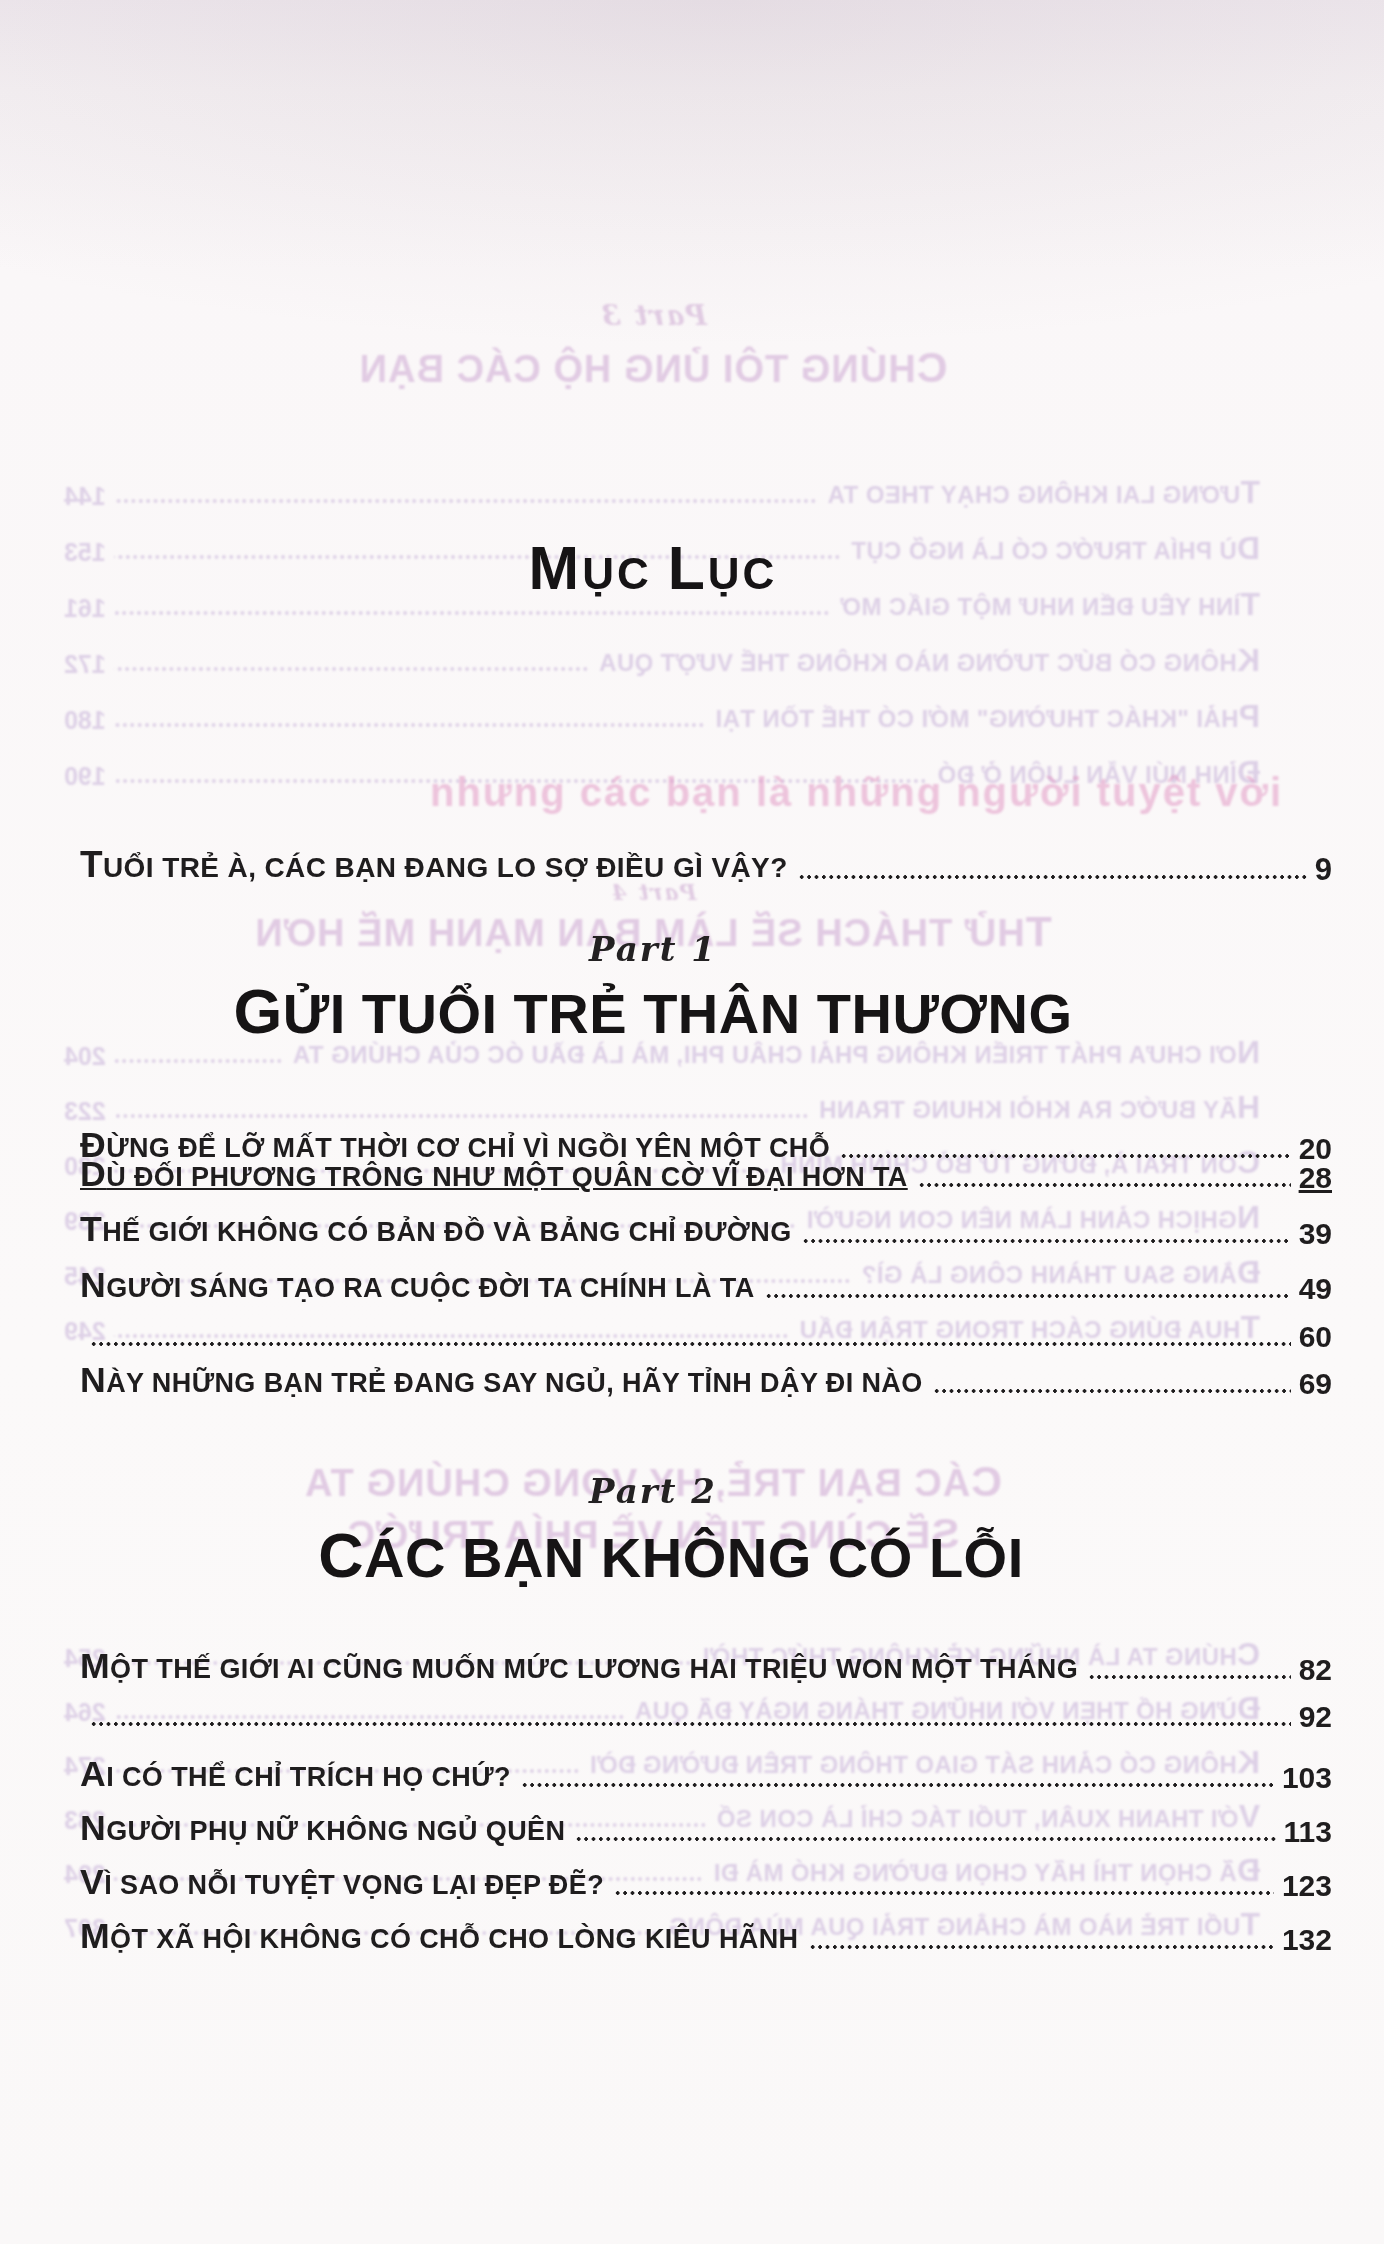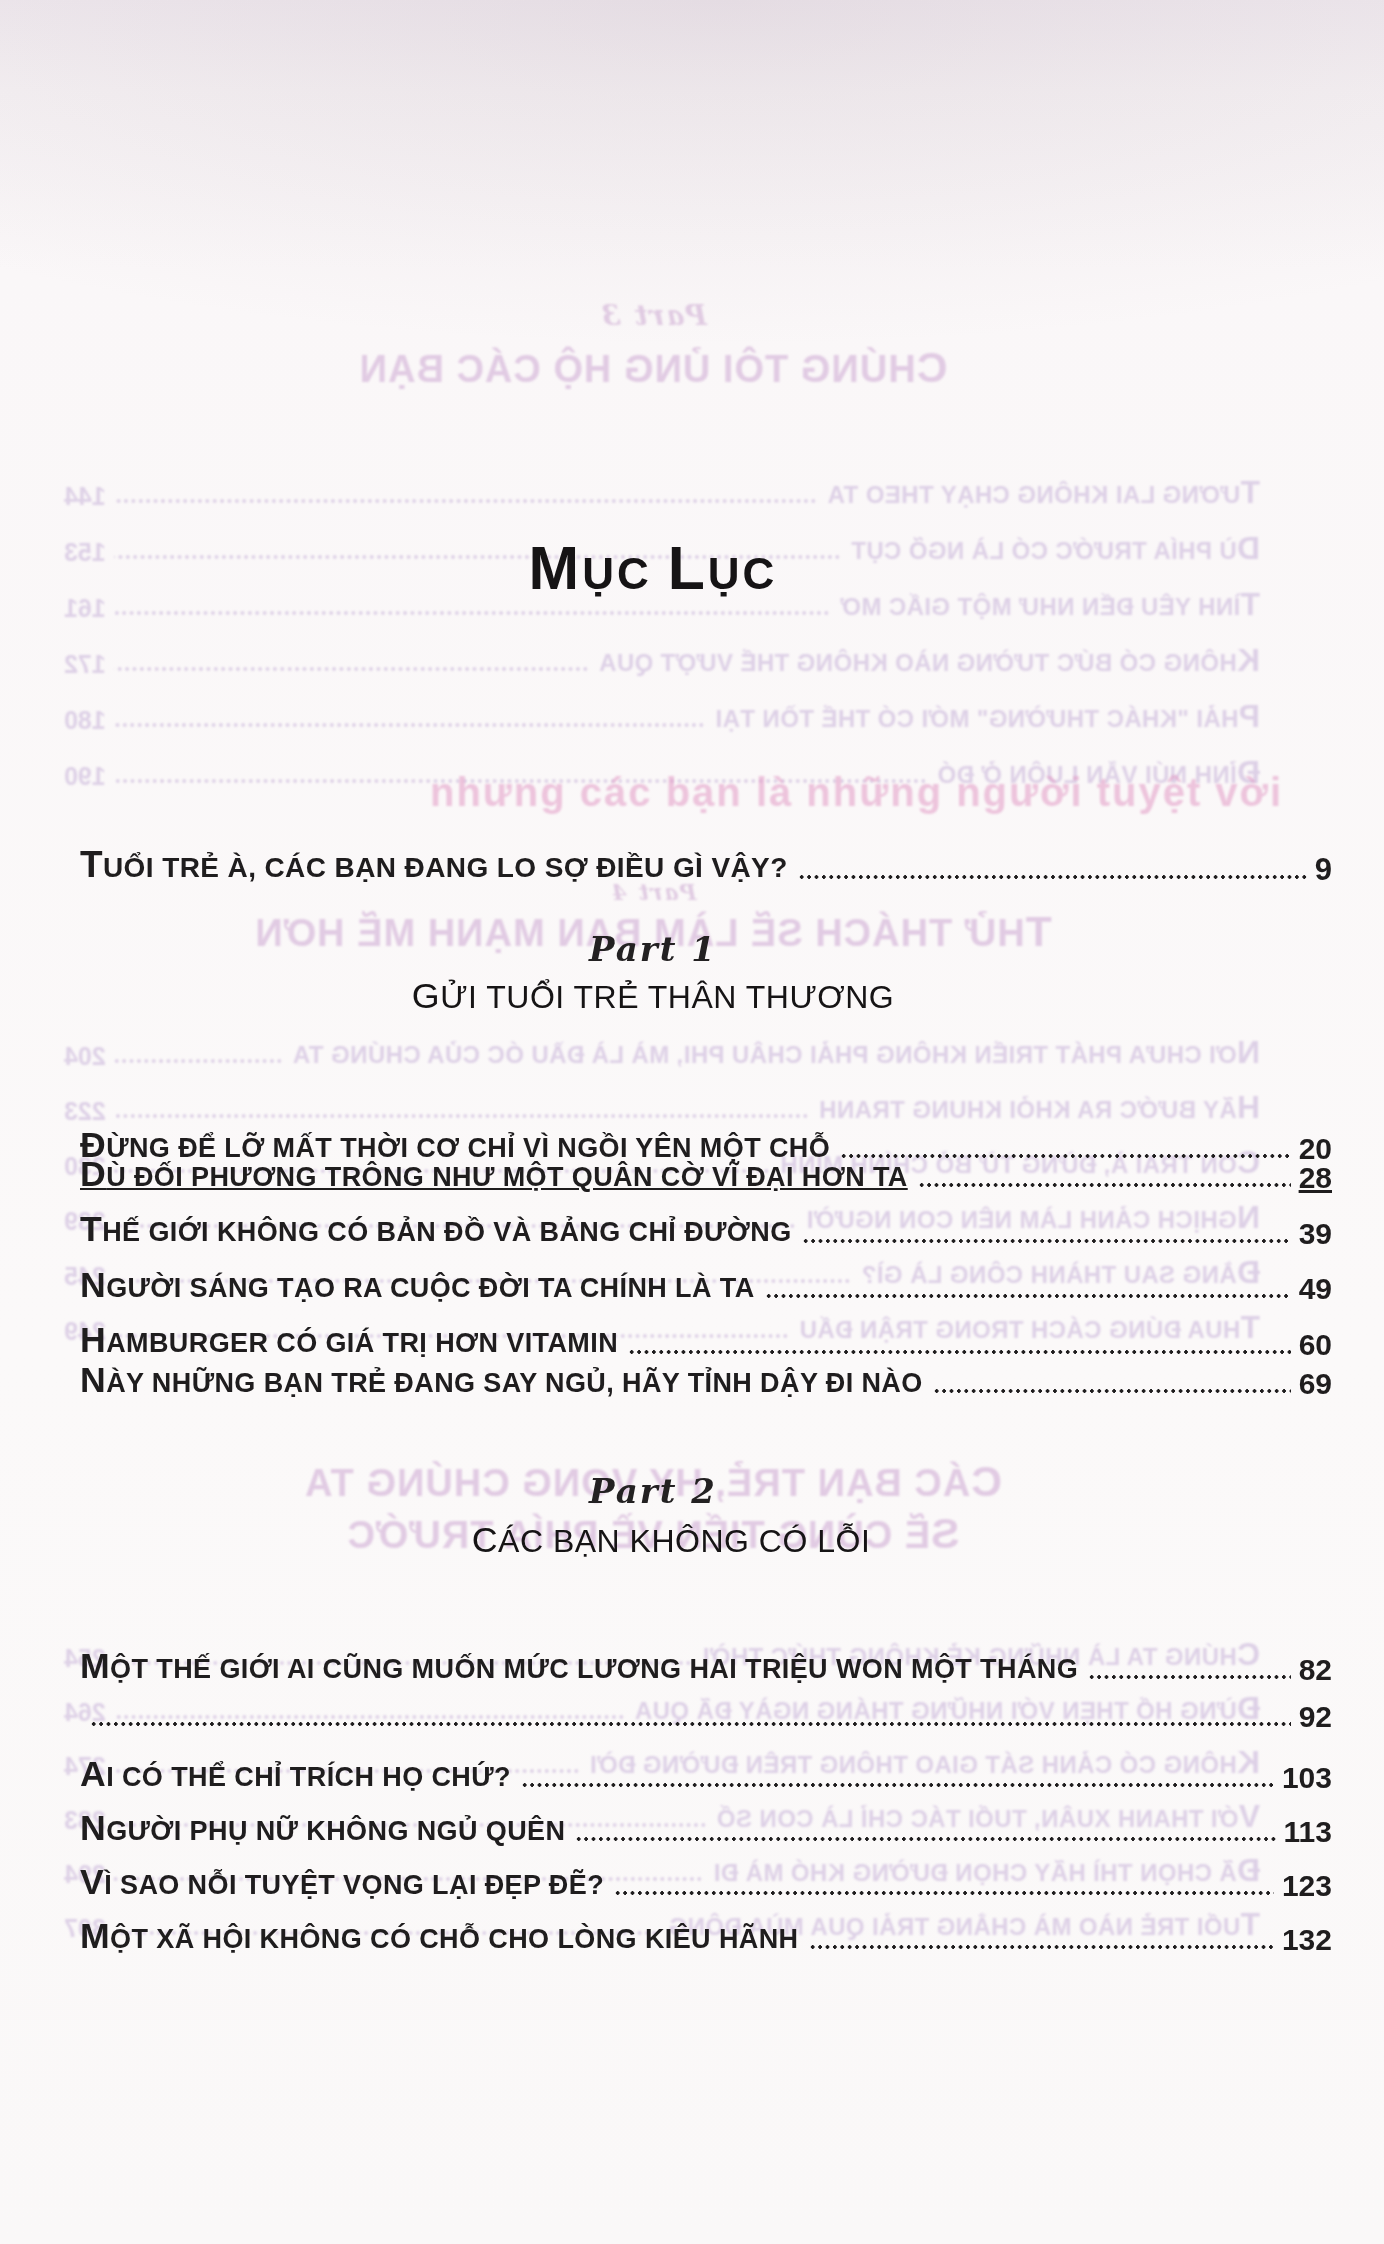--- a/index.html
+++ b/index.html
@@ -27,21 +27,21 @@
   
   .page-title{font-size:44px;font-weight:bold;letter-spacing:3px;color:#161415;}
   .word{display:inline-block;}
   .word + .word{margin-left:16px;}
   .word::first-letter{font-size:1.38em;}
   .part-label{
     font-family:"DejaVu Serif","Liberation Serif",serif;
     font-style:italic;font-size:34px;font-weight:bold;
     letter-spacing:2px;color:#232122;
   }
-  .part-heading{font-size:32px;font-weight:normal;letter-spacing:0.5px;color:#161415;}
+  .part-heading{font-size:56px;font-weight:bold;letter-spacing:0.5px;color:#161415;}
   .part-heading::first-letter{font-size:1.12em;}
   
   .rows{position:absolute;}
   .toc-row{
     position:absolute;left:0;width:100%;
     display:flex;align-items:flex-end;line-height:1.05;
   }
   .bt{font-weight:bold;white-space:pre;letter-spacing:0.4px;display:block;}
   .bt::first-letter{font-size:1.32em;}
   .dots{
@@ -215,21 +215,20 @@
         <span class="bt">THẾ GIỚI KHÔNG CÓ BẢN ĐỒ VÀ BẢNG CHỈ ĐƯỜNG</span>
         <span class="dots"></span>
         <span class="pg">39</span>
       </div>
       <div class="toc-row" style="top: 166.8px;">
         <span class="bt">NGƯỜI SÁNG TẠO RA CUỘC ĐỜI TA CHÍNH LÀ TA</span>
         <span class="dots"></span>
         <span class="pg">49</span>
       </div>
       <div class="toc-row" style="top: 222.4px;">
-        <span class="bt">HAMBURGER CÓ GIÁ TRỊ HƠN VITAMIN</span>
         <span class="dots"></span>
         <span class="pg">60</span>
       </div>
       <div class="toc-row" style="top: 262px;">
         <span class="bt">NÀY NHỮNG BẠN TRẺ ĐANG SAY NGỦ, HÃY TỈNH DẬY ĐI NÀO</span>
         <span class="dots"></span>
         <span class="pg">69</span>
       </div>
     </div>
 

